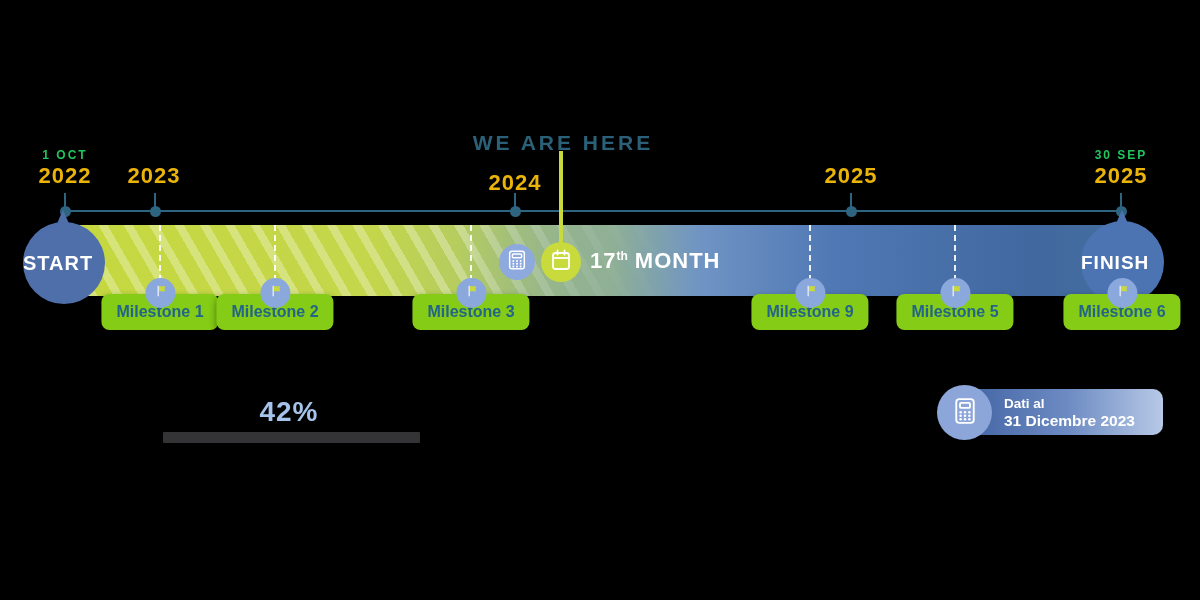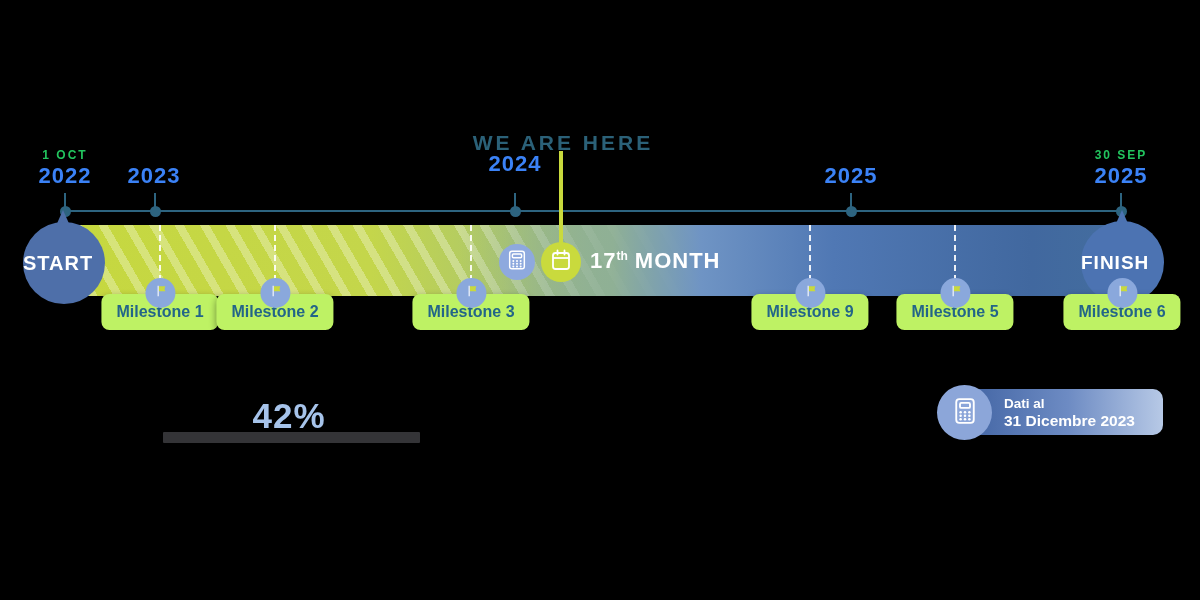--- a/index.html
+++ b/index.html
@@ -9,21 +9,21 @@
     -webkit-font-smoothing:antialiased;
   }
   #stage{position:relative;width:1200px;height:600px;background:#000;}
 
   
   .axis-line{position:absolute;left:65px;top:210px;width:1056px;height:2px;background:#2d6480;}
   .tick{position:absolute;top:193px;width:2px;height:18px;background:#2d6480;}
   .tick-dot{position:absolute;top:206px;width:11px;height:11px;border-radius:50%;background:#2d6480;}
   .date{position:absolute;transform:translateX(-50%);text-align:center;white-space:nowrap;}
   .date .prefix{display:block;font-size:12px;font-weight:bold;letter-spacing:2px;color:#22c55e;height:15px;}
-  .date .year{display:block;font-size:22px;font-weight:bold;letter-spacing:1px;color:#3b82f6;}
+  .date .year{display:block;font-size:22px;font-weight:bold;letter-spacing:1px;color:#eab308;}
 
   
   .we-are-here{position:absolute;top:131px;left:563px;transform:translateX(-50%);
     font-size:21px;font-weight:bold;letter-spacing:3px;color:#2b6178;white-space:nowrap;}
   .now-line{position:absolute;left:559px;top:151px;width:4px;height:100px;background:#c9da3d;z-index:4;}
 
   
   .band{position:absolute;left:63px;top:225px;width:1100px;height:71px;border-radius:0 36px 36px 0;overflow:hidden;}
   .band-base{position:absolute;inset:0;
     background:linear-gradient(90deg,#c6d83f 0%,#c4d64b 28%,#aec86a 40%,#8fb095 50%,#6f94c4 58%,#5078b4 70%,#41689f 88%,#45709e 100%);}
@@ -45,29 +45,29 @@
   
   .round-marker{position:absolute;border-radius:50%;display:flex;align-items:center;justify-content:center;z-index:6;}
   .calc-marker{left:499px;top:244px;width:36px;height:36px;background:#8ea9de;}
   .here-marker{left:541px;top:242px;width:40px;height:40px;background:#c9da3d;}
   .month-label{position:absolute;left:590px;top:248px;color:#fff;font-weight:bold;font-size:22px;letter-spacing:1px;z-index:6;white-space:nowrap;}
   .month-label sup{font-size:12px;vertical-align:8px;letter-spacing:0;}
   .month-label .word{margin-left:7px;}
 
   
   .milestone{position:absolute;transform:translateX(-50%);z-index:7;text-align:center;}
-  .m-box{display:inline-block;background:#bef264;border-radius:8px;box-shadow:0 3px 7px rgba(0,0,0,.4);
+  .m-box{display:inline-block;background:#84cc16;border-radius:8px;box-shadow:0 3px 7px rgba(0,0,0,.4);
     padding:0 15px;height:36px;line-height:36px;font-size:16px;font-weight:bold;color:#236588;white-space:nowrap;}
   .m-flag{position:absolute;left:50%;transform:translateX(-50%);top:-16px;width:30px;height:30px;border-radius:50%;
     background:#8aa8dc;display:flex;align-items:center;justify-content:center;z-index:8;}
 
   
   .bracket-svg{position:absolute;left:0;top:0;z-index:3;}
   .pct{position:absolute;left:289px;top:396px;transform:translateX(-50%);
-    font-size:35px;font-weight:bold;letter-spacing:1px;color:#a6c3ea;}
+    font-size:28px;font-weight:bold;letter-spacing:1px;color:#a6c3ea;}
   .redacted{position:absolute;left:163px;top:432px;width:257px;height:11px;background:#343437;border-radius:1px;}
 
   
   .badge-rect{position:absolute;left:952px;top:389px;width:211px;height:46px;border-radius:10px;
     background:linear-gradient(90deg,#3c5f9f 0%,#6d8bc3 55%,#b7c9e6 100%);z-index:2;}
   .badge-circle{position:absolute;left:937px;top:385px;width:55px;height:55px;border-radius:50%;
     background:#8ca6d9;display:flex;align-items:center;justify-content:center;z-index:3;}
   .badge-text{position:absolute;left:1004px;top:395px;z-index:4;color:#fff;line-height:17px;white-space:nowrap;}
   .badge-text .l1{font-size:13.5px;font-weight:bold;display:block;}
   .badge-text .l2{font-size:15.5px;font-weight:bold;display:block;}
@@ -93,21 +93,21 @@
   <div class="tick-dot" style="left:846px"></div>
   <div class="tick-dot" style="left:1116px"></div>
 
   <div class="date" style="left:65px;top:148px">
     <span class="prefix">1 OCT</span>
     <span class="year">2022</span>
   </div>
   <div class="date" style="left:154px;top:163px">
     <span class="year">2023</span>
   </div>
-  <div class="date" style="left:515px;top:151px">
+  <div class="date" style="left:515px;top:170px">
     <span class="year">2024</span>
   </div>
   <div class="date" style="left:851px;top:163px">
     <span class="year">2025</span>
   </div>
   <div class="date" style="left:1121px;top:148px">
     <span class="prefix">30 SEP</span>
     <span class="year">2025</span>
   </div>
 

